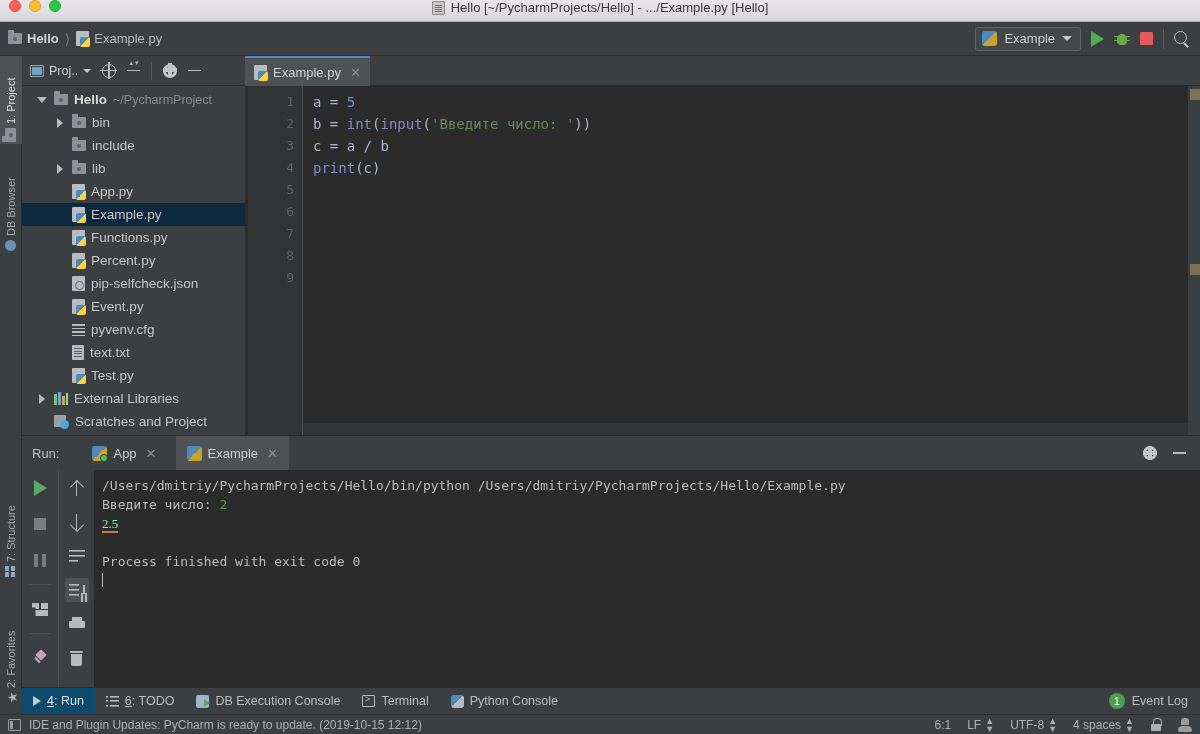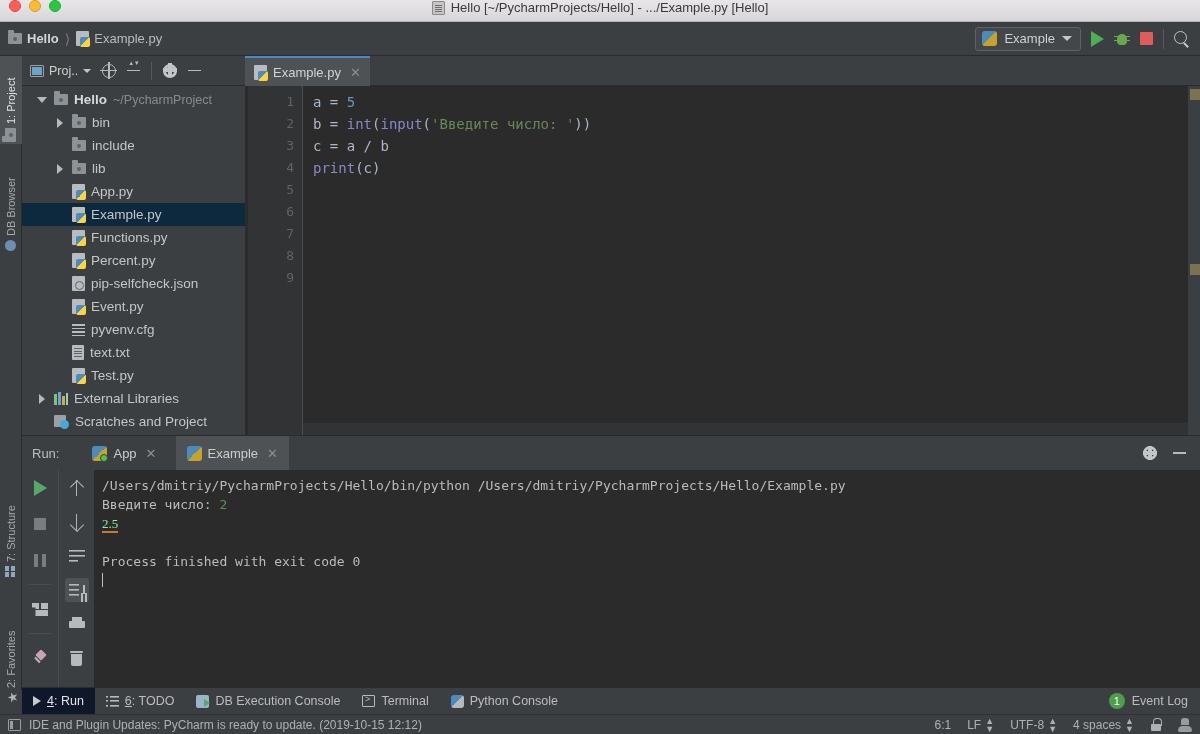--- a/index.html
+++ b/index.html
@@ -331,21 +331,21 @@
   .c-link { color: #86efac; border-bottom: 2px solid #cc7832; font-family: Liberation Serif, serif; }
   .caretline { display: inline-block; width: 1px; height: 14px; background: #bbbbbb; vertical-align: -2px; }
 
   
   .bottombar {
     position: absolute; top: 687px; left: 22px; width: 1178px; height: 27px;
     background: #3c3f41; border-top: 1px solid #2b2b2b;
     display: flex; align-items: center; font-size: 12.5px;
   }
   .btab { display: flex; align-items: center; gap: 6px; padding: 0 11px; height: 27px; color: #bcbcbc; }
-  .btab.active { background: #0f172a; color: #e4e4e4; }
+  .btab.active { background: #0c4a6e; color: #e4e4e4; }
   .btab u { text-decoration: underline; }
   .b-run-ico { width: 0; height: 0; border-top:5px solid transparent; border-bottom:5px solid transparent; border-left:8px solid #c9c9c9; position: relative; }
   .b-todo-ico { width: 13px; height: 11px; background:
       linear-gradient(#b6babd,#b6babd) 4px 0/9px 1.6px no-repeat,
       linear-gradient(#b6babd,#b6babd) 4px 4.5px/9px 1.6px no-repeat,
       linear-gradient(#b6babd,#b6babd) 4px 9px/9px 1.6px no-repeat,
       linear-gradient(#b6babd,#b6babd) 0 0/2px 1.6px no-repeat,
       linear-gradient(#b6babd,#b6babd) 0 4.5px/2px 1.6px no-repeat,
       linear-gradient(#b6babd,#b6babd) 0 9px/2px 1.6px no-repeat; }
   .b-db-ico { width: 13px; height: 13px; background: #9ab4c8; border-radius: 2px; position: relative; }

